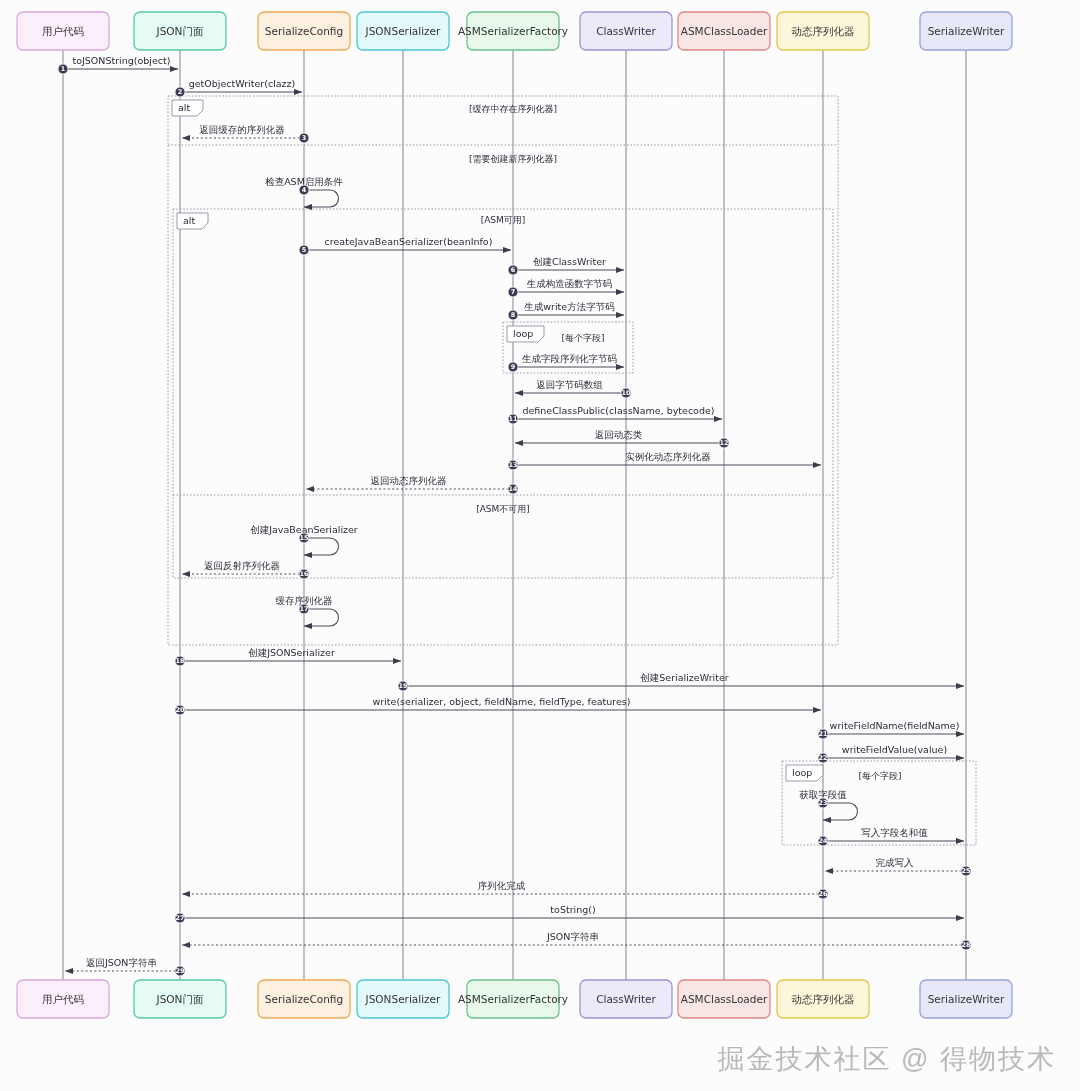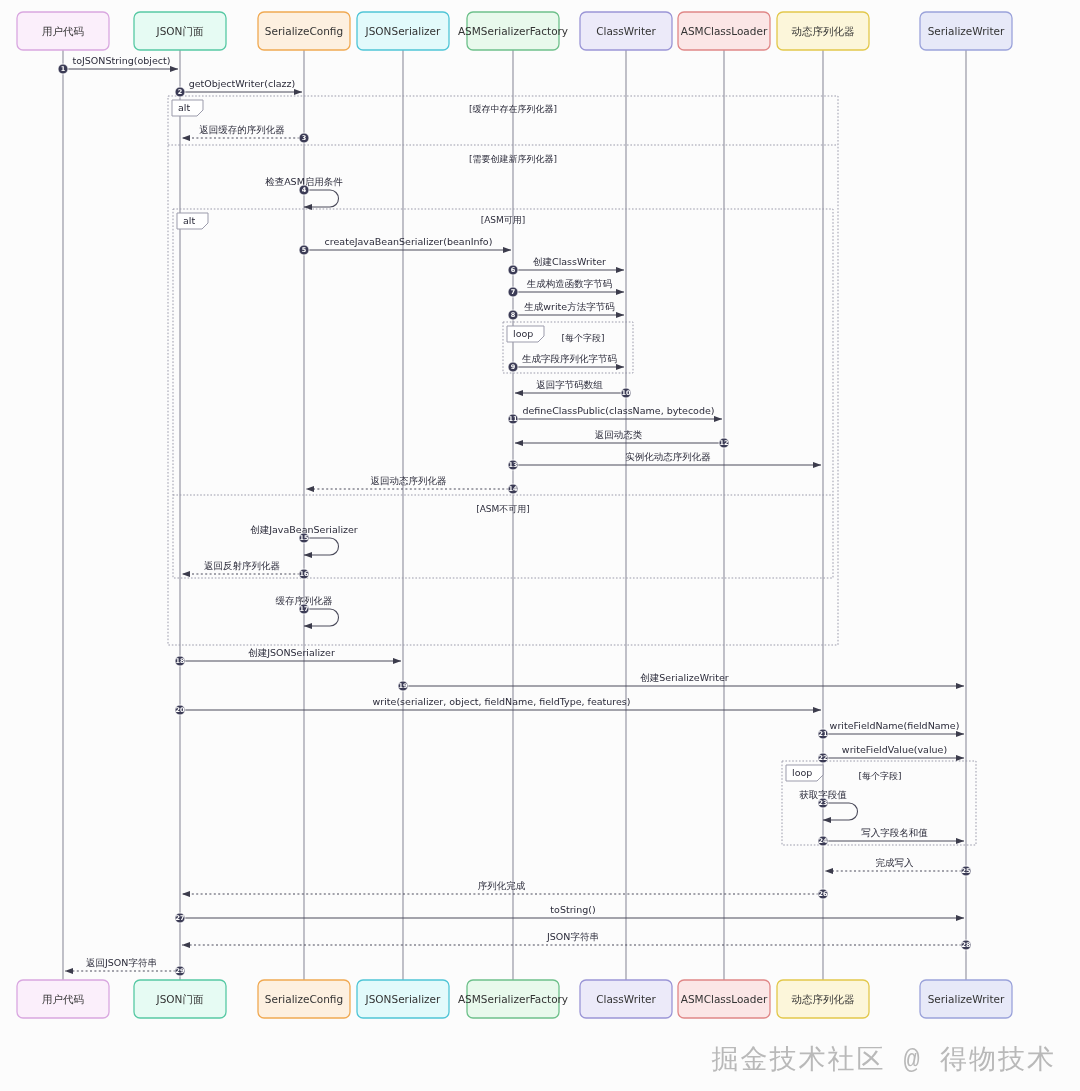--- a/index.html
+++ b/index.html
@@ -8,21 +8,21 @@
     width:1080px;height:1091px;
     background:#fcfcfc;
     font-family:"DejaVu Sans","Liberation Sans",sans-serif;
     overflow:hidden;
     position:relative;
   }
   #diagram{position:absolute;left:0;top:0;width:1080px;height:1091px;}
   .wm{
     position:absolute;
     right:24px;bottom:14px;
-    font-family:Liberation Mono, monospace;
+    font-family:Liberation Sans, sans-serif;
     font-size:27px;
     color:#b9b9b9;
     letter-spacing:2px;
     white-space:nowrap;
     user-select:none;
   }
   svg text{font-family:"DejaVu Sans","Liberation Sans",sans-serif;}
   .pbox-label{font-size:10.5px;fill:#333;}
   .msg{font-size:9.5px;fill:#2b2b3a;}
   .frag-kw{font-size:9.5px;fill:#2b2b3a;}

